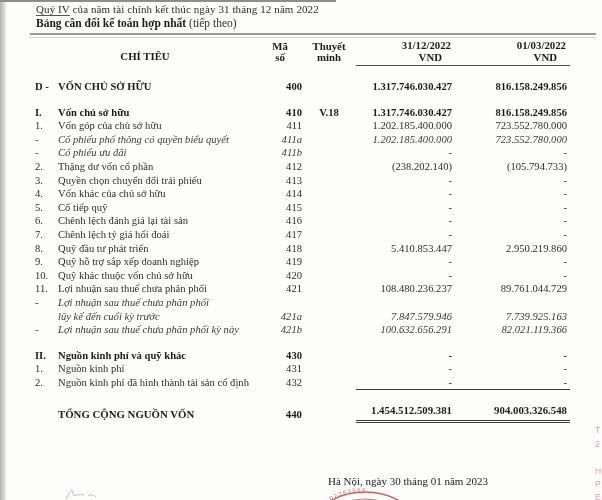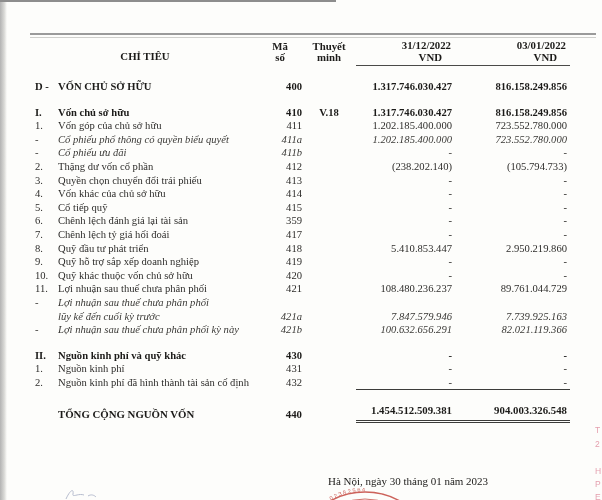--- a/index.html
+++ b/index.html
@@ -48,20 +48,24 @@
   .edge-frags div:nth-child(2){margin-top:1px;}
   .edge-frags div:nth-child(3){margin-top:14px;}
 </style>
 </head>
 <body>
 
 <div class="page">
   <div class="scan-edge-left"></div>
   <div class="scan-edge-top"></div>
 
+  <div class="hdr">
+    <div class="line1"><span class="quy">Quý IV</span><span> của năm tài chính kết thúc ngày 31 tháng 12 năm 2022</span></div>
+    <div class="line2"><b>Bảng cân đối kế toán hợp nhất</b><span> (tiếp theo)</span></div>
+  </div>
   <div class="double-rule"></div>
 
   <table class="bs">
     <colgroup>
       <col class="c-no">
         <col class="c-label">
         <col class="c-code">
       <col class="c-note">
         <col class="c-v1">
         <col class="c-v2">
@@ -75,21 +79,21 @@
         </th>
         <th class="h-note">
           <div>Thuyết</div>
           <div>minh</div>
         </th>
         <th class="h-val">
           <div class="d">31/12/2022</div>
           <div class="vnd">VND</div>
         </th>
         <th class="h-val">
-          <div class="d">03/01/2022</div>
+          <div class="d">01/03/2022</div>
           <div class="vnd">VND</div>
         </th>
       </tr>
     </thead>
     <tbody>
         <tr class="gap1 b">
           <td class="no">D -</td>
           <td class="label">VỐN CHỦ SỞ HỮU</td>
           <td class="code">400</td>
           <td class="note"></td>
@@ -156,21 +160,21 @@
           <td class="no">5.</td>
           <td class="label">Cổ tiếp quỹ</td>
           <td class="code">415</td>
           <td class="note"></td>
           <td class="v">-</td>
           <td class="v">-</td>
         </tr>
         <tr>
           <td class="no">6.</td>
           <td class="label">Chênh lệch đánh giá lại tài sản</td>
-          <td class="code">359</td>
+          <td class="code">416</td>
           <td class="note"></td>
           <td class="v">-</td>
           <td class="v">-</td>
         </tr>
         <tr>
           <td class="no">7.</td>
           <td class="label">Chênh lệch tỷ giá hối đoái</td>
           <td class="code">417</td>
           <td class="note"></td>
           <td class="v">-</td>

